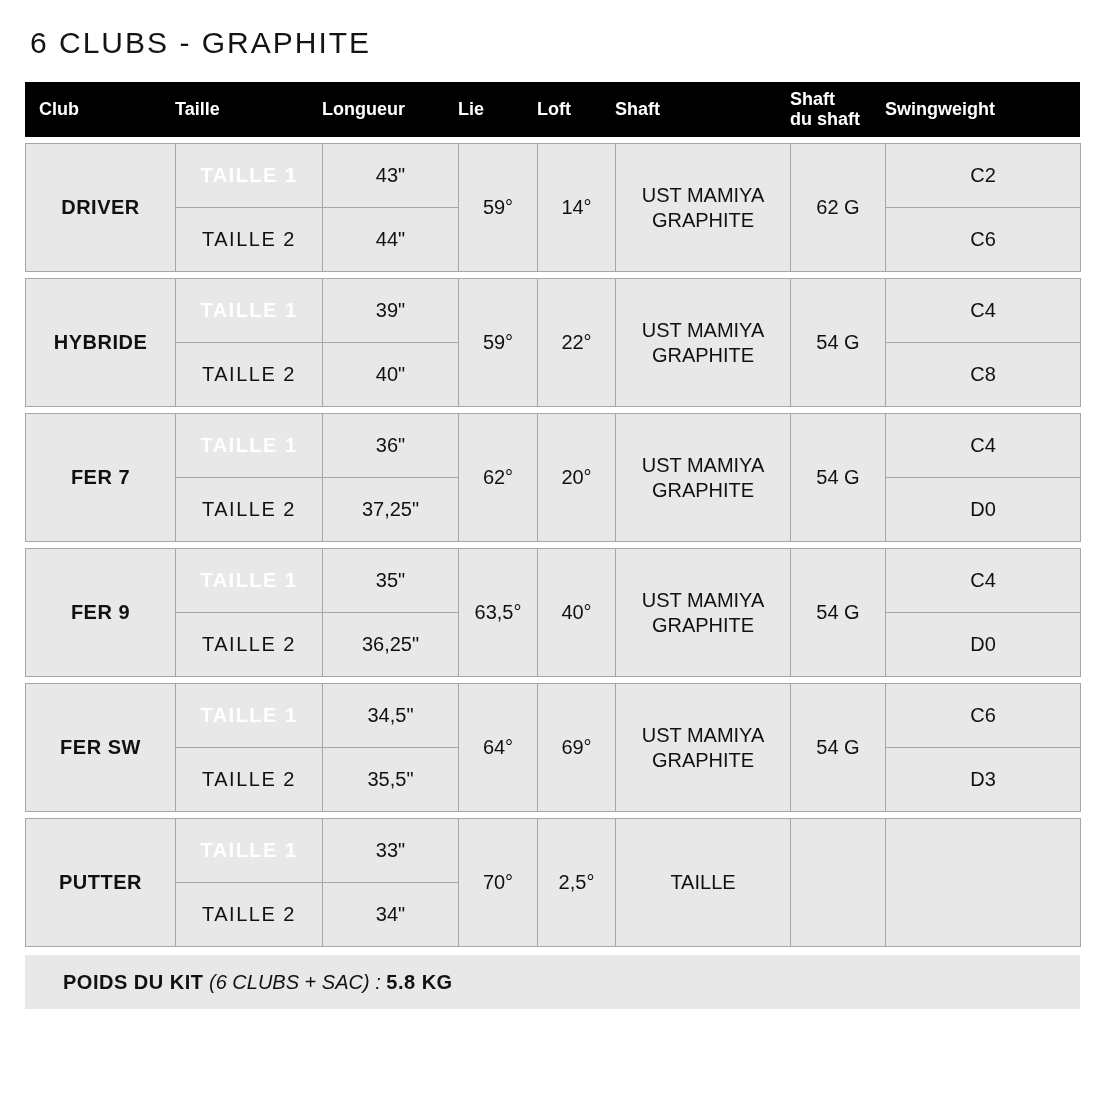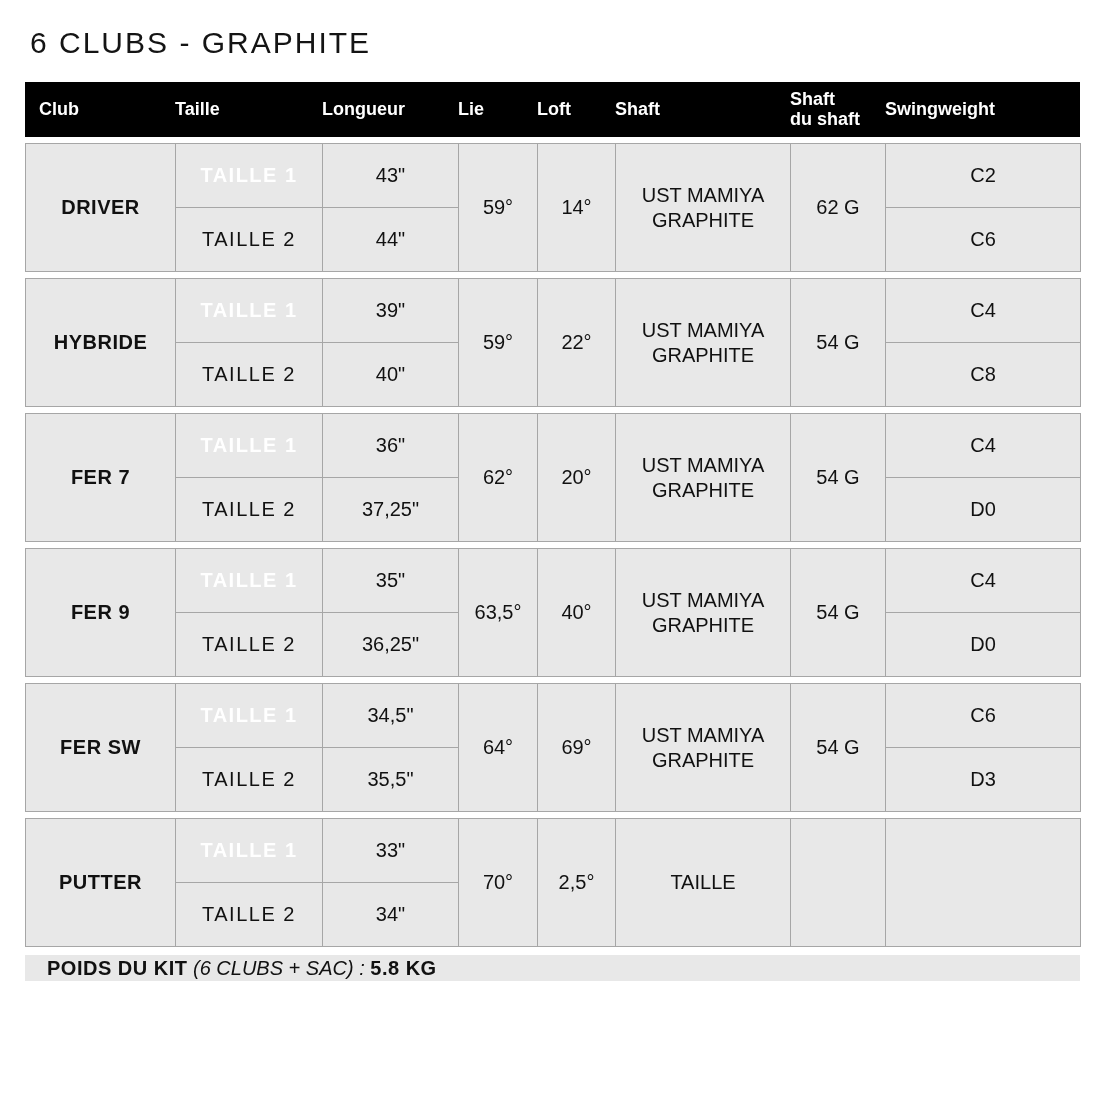--- a/index.html
+++ b/index.html
@@ -74,26 +74,26 @@
   td.t2 {
     background: #fff;
     font-weight: 400;
     letter-spacing: 1.5px;
     font-size: 18px;
     border: 2px solid #fff;
   }
   td.shaft { padding: 0 10px; line-height: 1.25; }
 
   .footer {
-    width: 1055px; height: 26px;
+    width: 1055px; height: 54px;
     margin-top: 8px;
     background: #e8e8e8;
     display: flex;
     align-items: center;
-    padding-left: 22px;
+    padding-left: 38px;
     font-size: 20px;
     white-space: pre;
   }
   .footer .b { font-weight: 700; letter-spacing: 0.5px; }
   .footer .r { font-weight: 400; font-style: italic; }
 </style>
 </head>
 <body>
 
 <div class="wrap">

